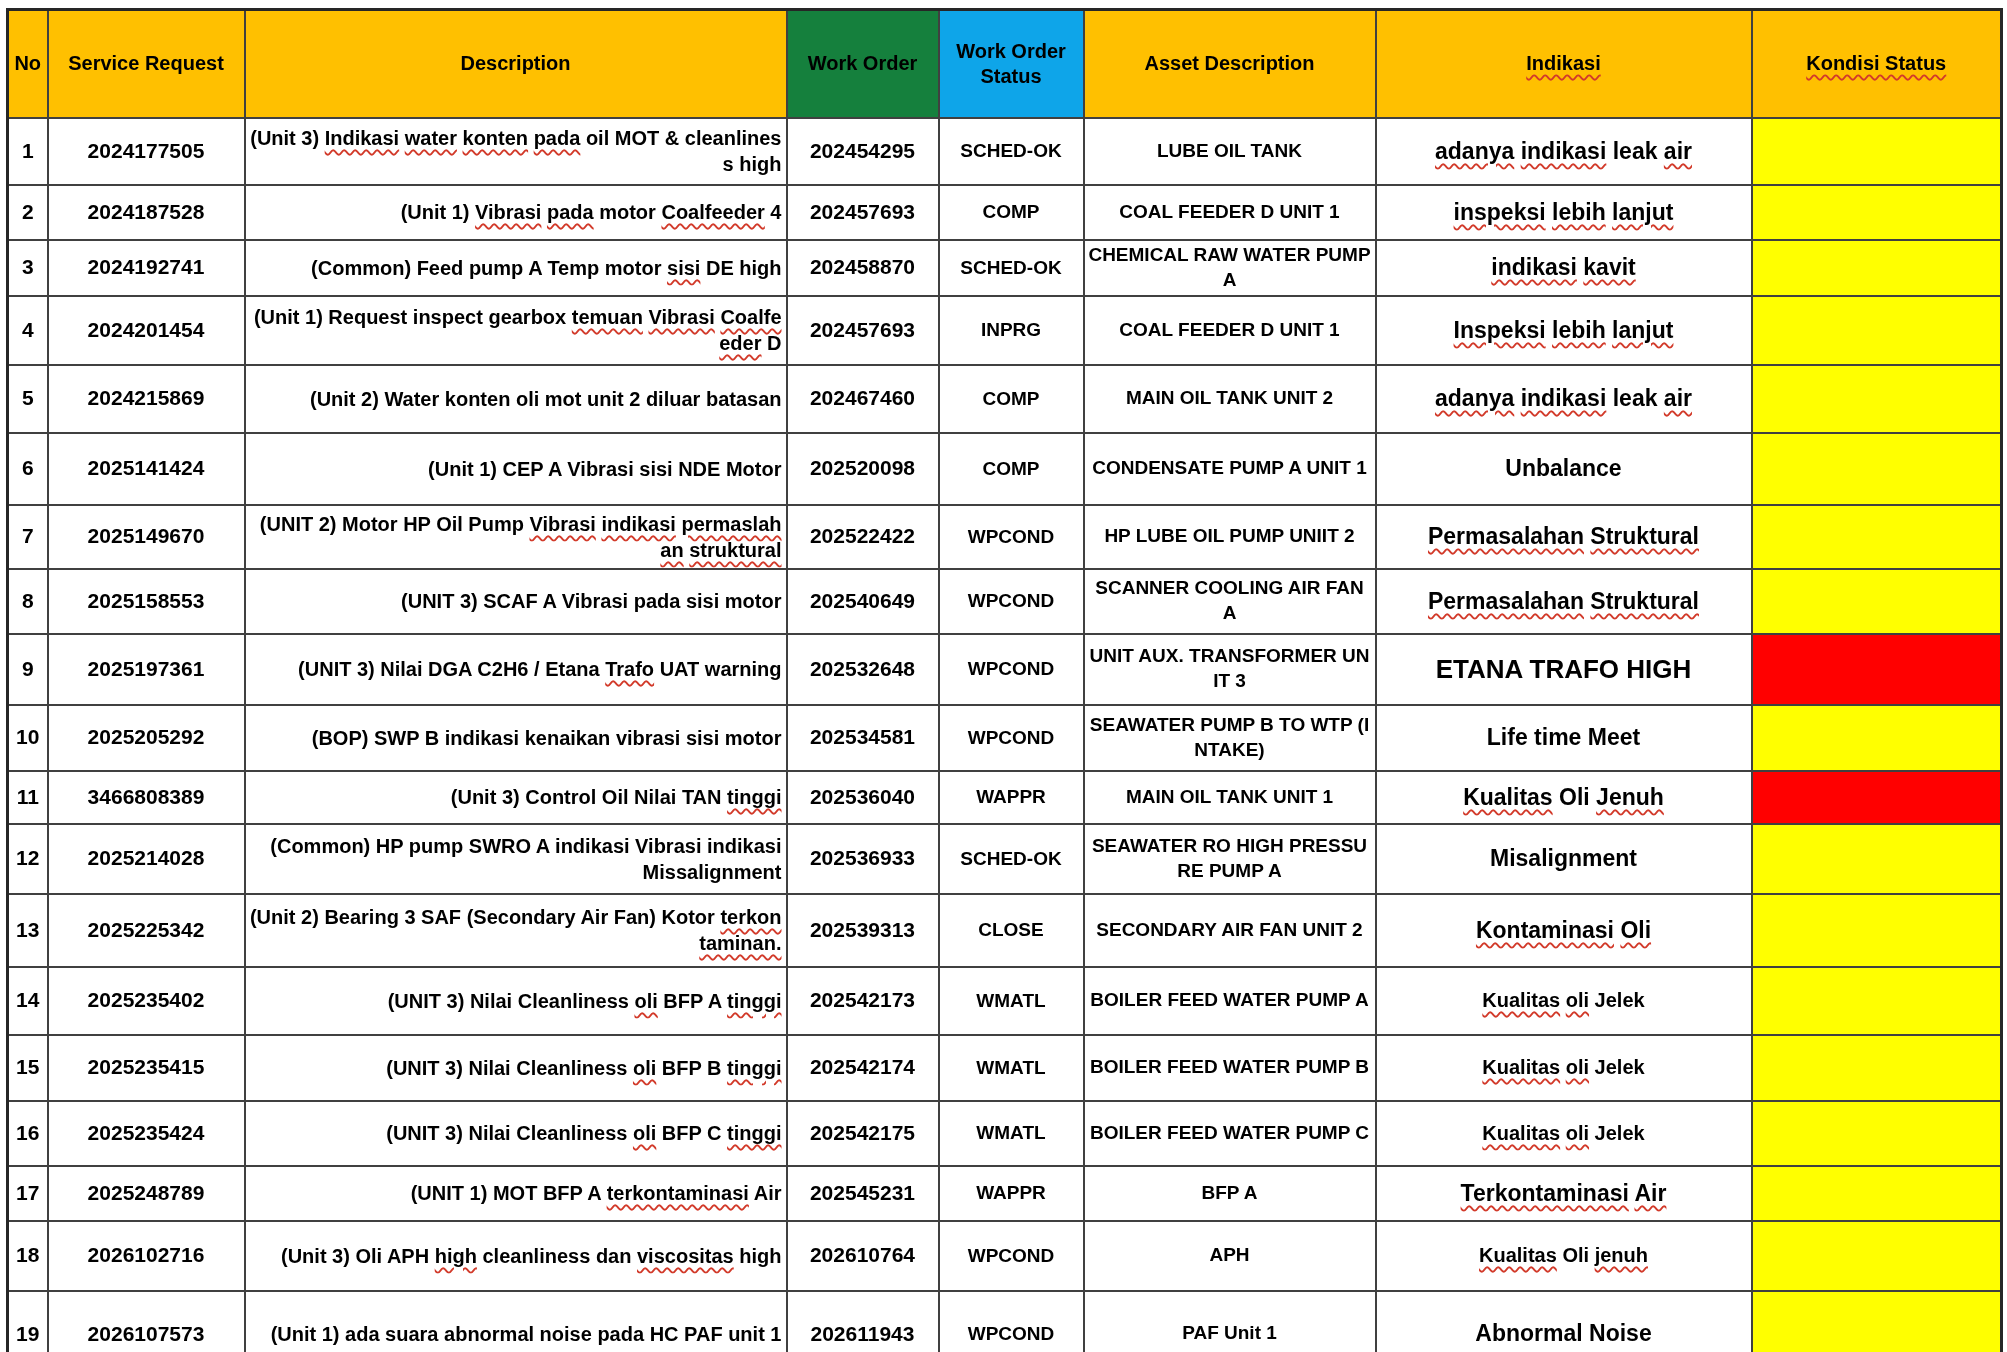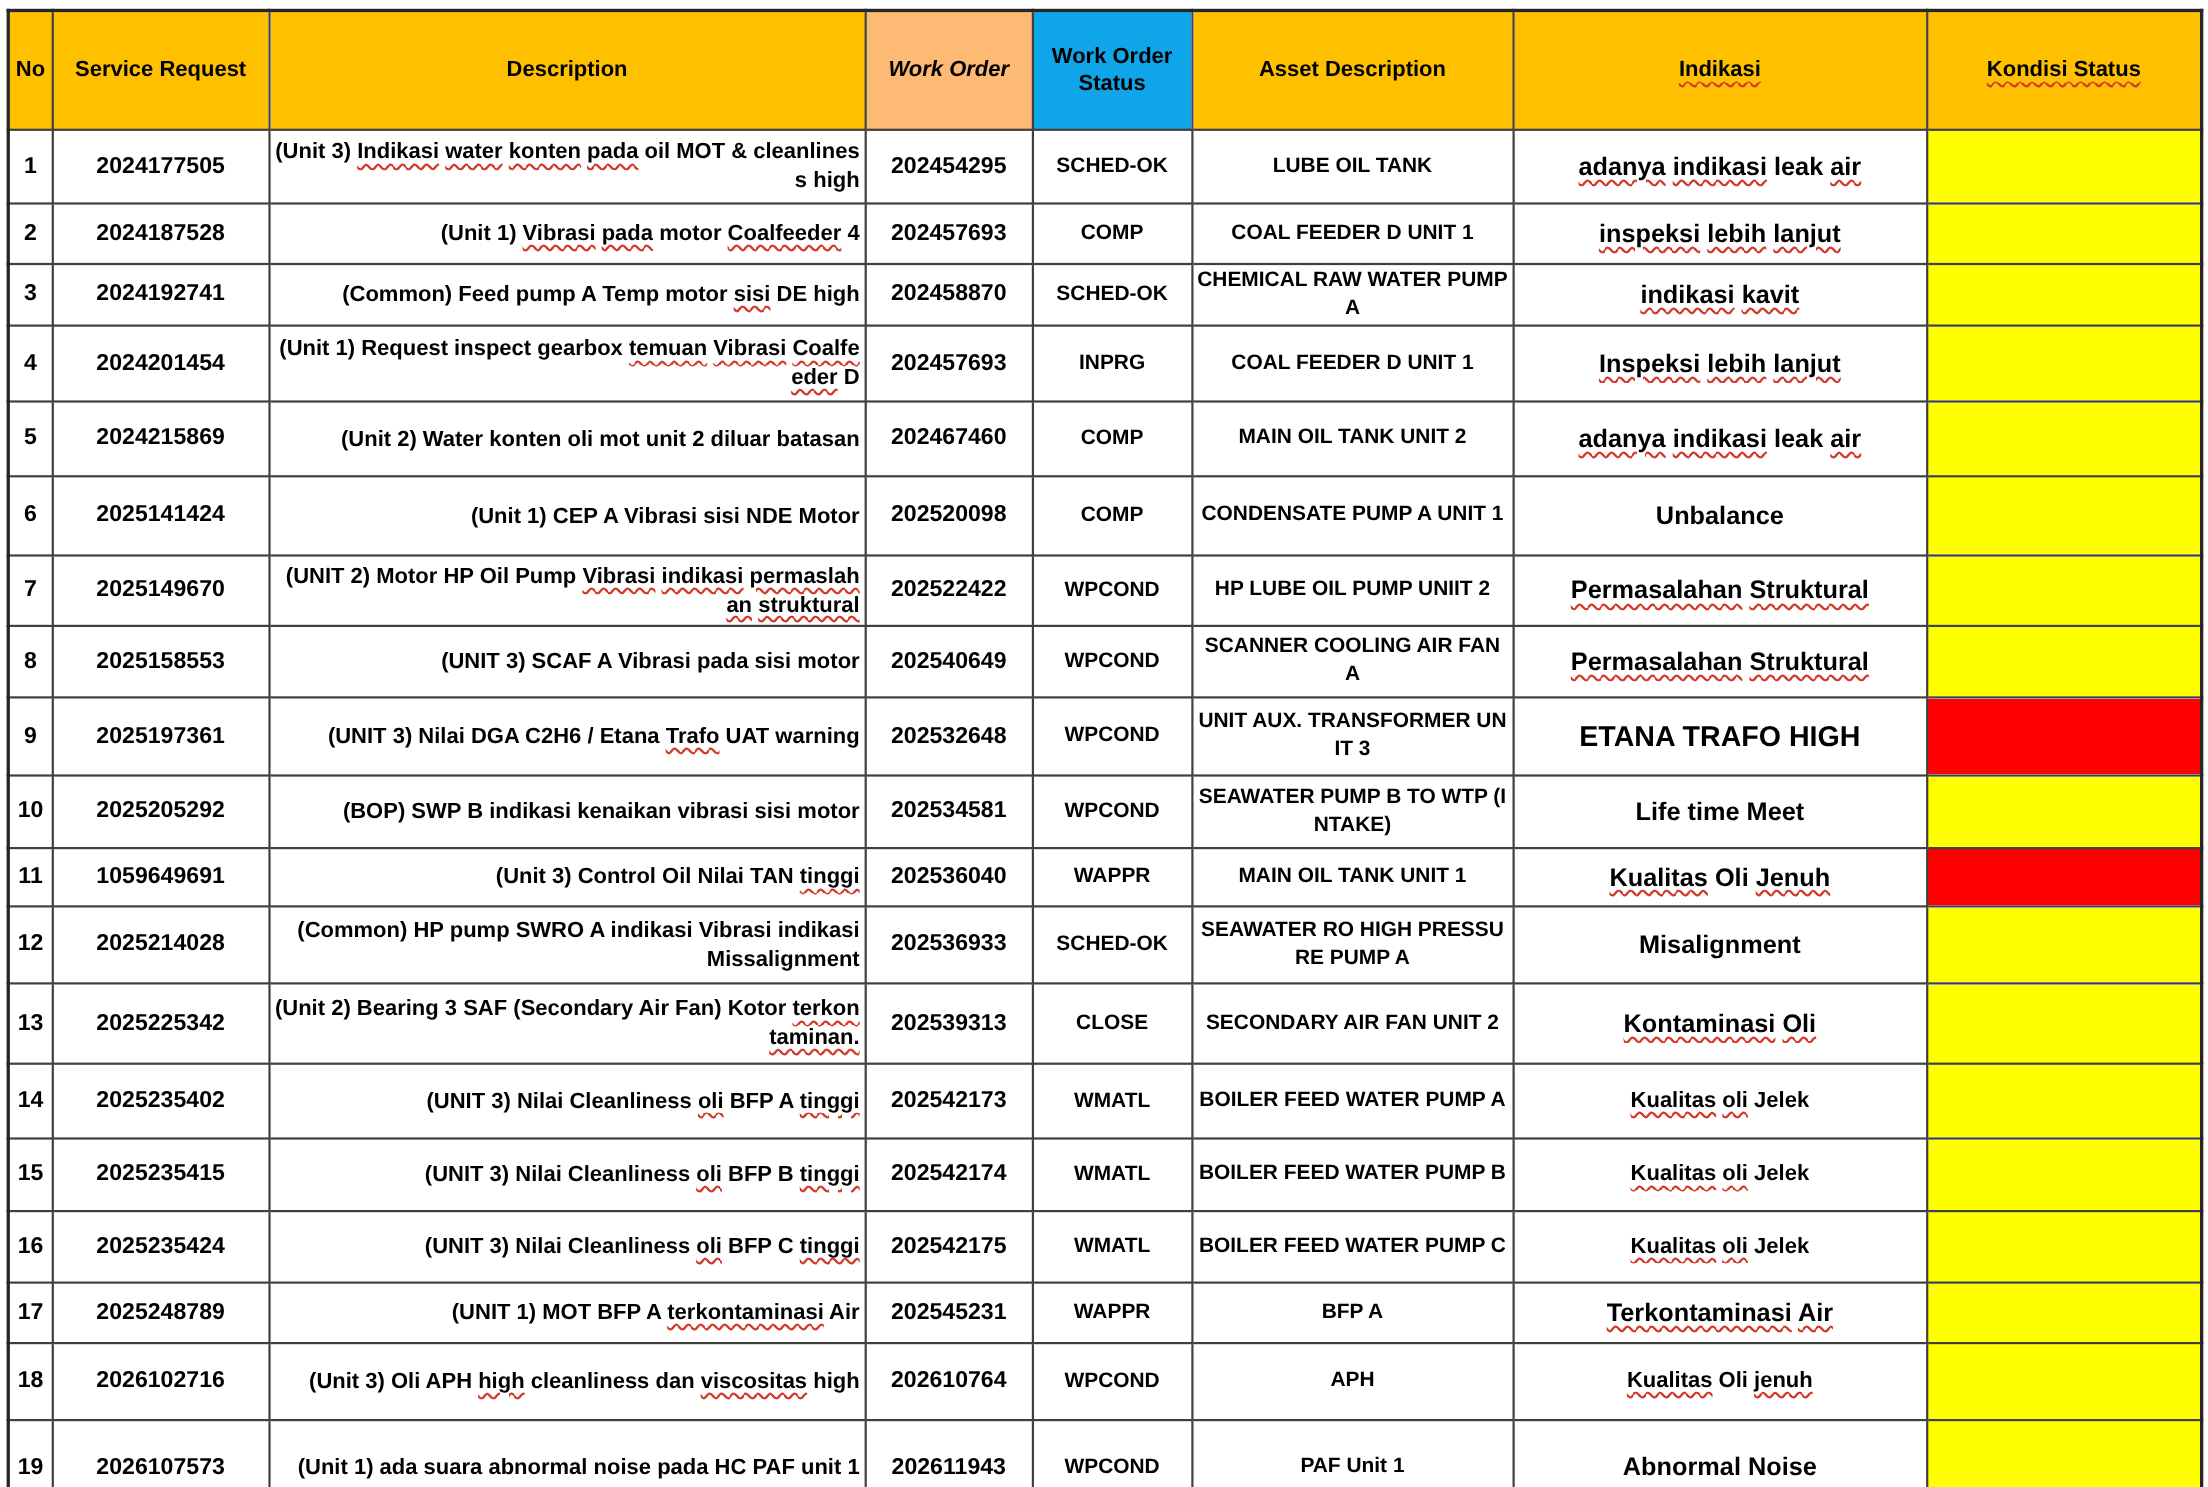--- a/index.html
+++ b/index.html
@@ -48,21 +48,21 @@
       <col style="width:145px">
       <col style="width:292px">
     <col style="width:376px">
       <col style="width:250px">
   </colgroup>
   <thead>
     <tr id="hdr-row">
         <th style="background: rgb(255, 192, 0);"><span>No</span></th>
         <th style="background: rgb(255, 192, 0);"><span>Service Request</span></th>
         <th style="background: rgb(255, 192, 0);"><span>Description</span></th>
-        <th style="background: #fdba74; font-style: italic;"><span>Work Order</span></th>
+        <th style="background: #15803d;"><span>Work Order</span></th>
         <th style="background: #0ea5e9;"><span>Work Order Status</span></th>
         <th style="background: rgb(255, 192, 0);"><span>Asset Description</span></th>
         <th style="background: rgb(255, 192, 0);"><span class="sq">Indikasi</span></th>
         <th style="background: rgb(255, 192, 0);"><span class="sq">Kondisi Status</span></th>
       </tr>
   </thead>
   <tbody id="tbody">
       <tr style="height: 67px;">
         <td class="c-no"><span>1</span></td>
         <td class="c-sr"><span>2024177505</span></td>
@@ -158,21 +158,21 @@
         <td class="c-sr"><span>2025205292</span></td>
         <td class="c-desc"><span>(BOP) SWP B indikasi kenaikan vibrasi sisi motor</span></td>
         <td class="c-wo"><span>202534581</span></td>
         <td class="c-st"><span>WPCOND</span></td>
         <td class="c-asset"><span>SEAWATER PUMP B TO WTP (INTAKE)</span></td>
         <td class="c-ind"><span>Life time Meet</span></td>
         <td class="c-kondisi" style="background: rgb(255, 255, 0);"></td>
       </tr>
       <tr style="height: 53px;">
         <td class="c-no"><span>11</span></td>
-        <td class="c-sr"><span>1059649691</span></td>
+        <td class="c-sr"><span>3466808389</span></td>
         <td class="c-desc"><span>(Unit 3) Control Oil Nilai TAN <span class="sq">tinggi</span></span></td>
         <td class="c-wo"><span>202536040</span></td>
         <td class="c-st"><span>WAPPR</span></td>
         <td class="c-asset"><span>MAIN OIL TANK UNIT 1</span></td>
         <td class="c-ind"><span><span class="sq">Kualitas</span> Oli <span class="sq">Jenuh</span></span></td>
         <td class="c-kondisi" style="background: rgb(255, 0, 0);"></td>
       </tr>
       <tr style="height: 70px;">
         <td class="c-no"><span>12</span></td>
         <td class="c-sr"><span>2025214028</span></td>

